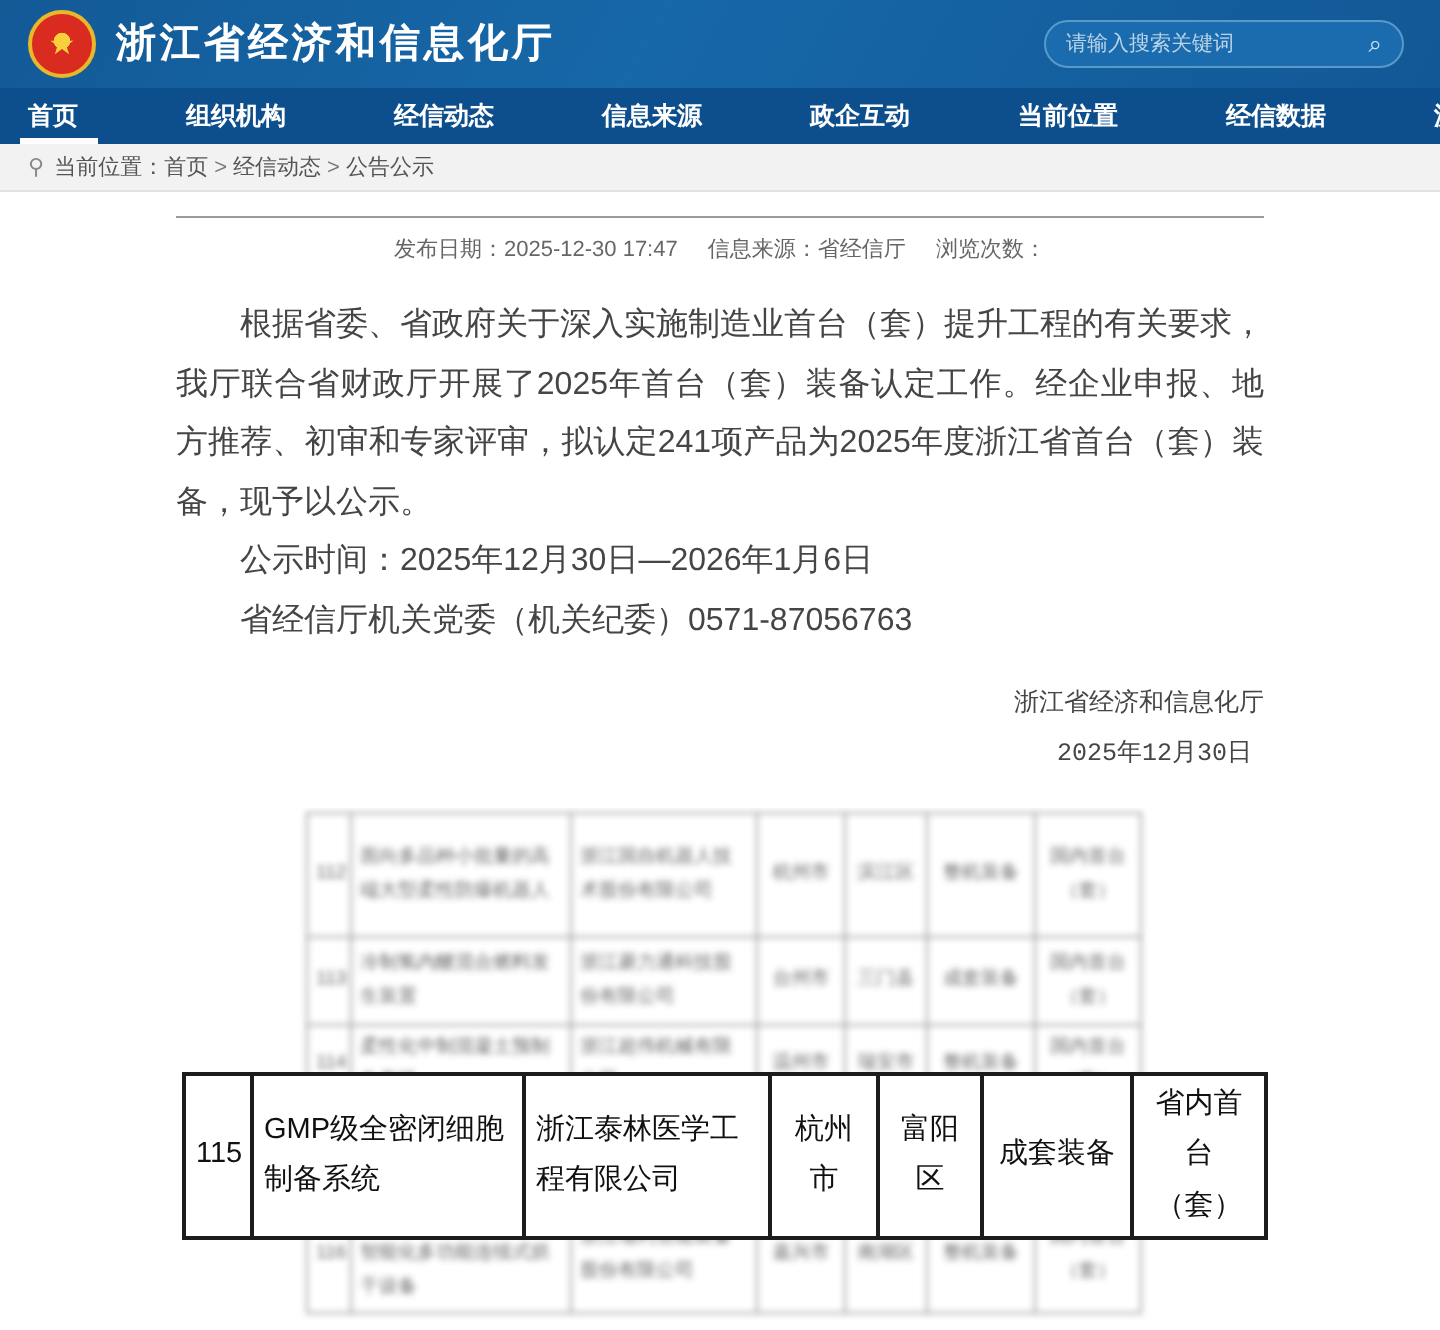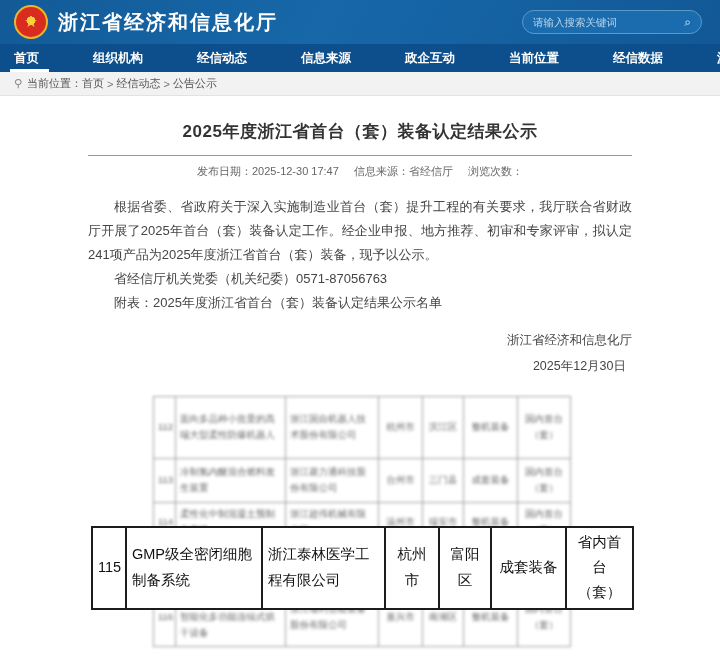--- a/index.html
+++ b/index.html
@@ -49,23 +49,23 @@
   }
   .crumb-icon { color:#888; font-size:11px; margin-right:5px; }
   .crumb-link { cursor:pointer; }
   .crumb-sep { margin:0 3px; color:#777; }
   
   .article { padding:0 88px; }
   .article-title { text-align:center; font-size:17px; font-weight:bold; color:#333; margin-top:24px; letter-spacing:.5px; }
   .title-rule { border:none; border-top:1px solid #9a9a9a; margin:12px 0 8px 0; }
   .meta-line { text-align:center; font-size:11px; color:#666; margin-bottom:16px; }
   .meta-line span { margin:16px 6px; }
-  .body-text p { font-size:13px; line-height:1.85; color:#454545; text-indent:2em; text-align:justify; }
+  .body-text p { font-size:16px; line-height:1.85; color:#454545; text-indent:2em; text-align:justify; }
   .signature { text-align:right; font-size:12.5px; color:#454545; margin-top:12px; line-height:2.1; }
-  .signature .sig-date { padding-right:6px; }
+  .signature .sig-date { padding-right:6px;font-family:Liberation Mono, monospace; }
   
   .table-region { position:relative; height:300px; margin-top:14px; overflow:hidden; }
   .blur-table {
     position:absolute; left:153px; top:2px; width:417px;
     border-collapse:collapse; table-layout:fixed;
     filter:blur(1.7px); opacity:.85;
   }
   .blur-table td {
     border:1px solid #8a8a8a; font-size:9.5px; color:#4a4a4a;
     padding:2px 4px; line-height:1.7; vertical-align:middle; overflow:hidden;
@@ -111,31 +111,30 @@
   <span class="crumb-icon">⚲</span>
   <span>当前位置：</span>
   <span class="crumb-link">首页</span>
   <span class="crumb-sep">&gt;</span>
   <span class="crumb-link">经信动态</span>
   <span class="crumb-sep">&gt;</span>
   <span class="crumb-link">公告公示</span>
 </div>
 
 <div class="article">
-  <div class="article-title">2025年度浙江省首台（套）装备认定结果公示</div>
   <hr class="title-rule">
   <div class="meta-line">
     <span>发布日期：2025-12-30 17:47</span>
     <span>信息来源：省经信厅</span>
     <span>浏览次数：</span>
   </div>
   <div class="body-text">
     <p>根据省委、省政府关于深入实施制造业首台（套）提升工程的有关要求，我厅联合省财政厅开展了2025年首台（套）装备认定工作。经企业申报、地方推荐、初审和专家评审，拟认定241项产品为2025年度浙江省首台（套）装备，现予以公示。</p>
+    <p>公示时间：2025年12月30日—2026年1月6日</p>
     <p>省经信厅机关党委（机关纪委）0571-87056763</p>
-    <p>附表：2025年度浙江省首台（套）装备认定结果公示名单</p>
   </div>
   <div class="signature">
     <div>浙江省经济和信息化厅</div>
     <div class="sig-date">2025年12月30日</div>
   </div>
 </div>
 
 <div class="table-region">
 
   <table class="blur-table">

